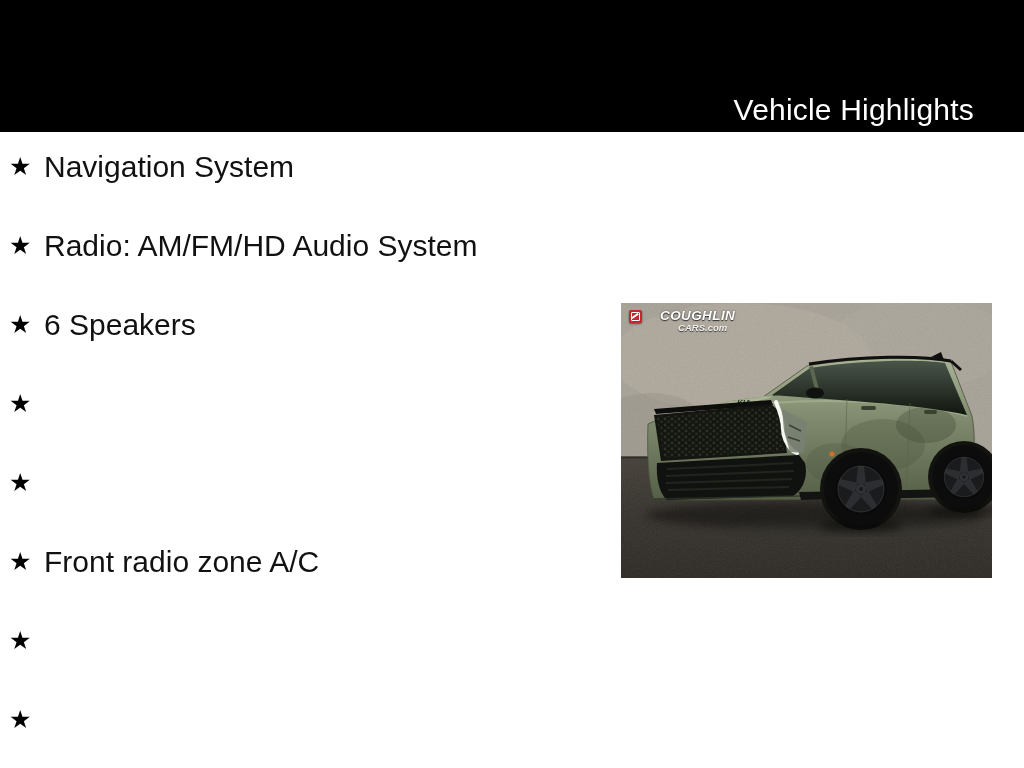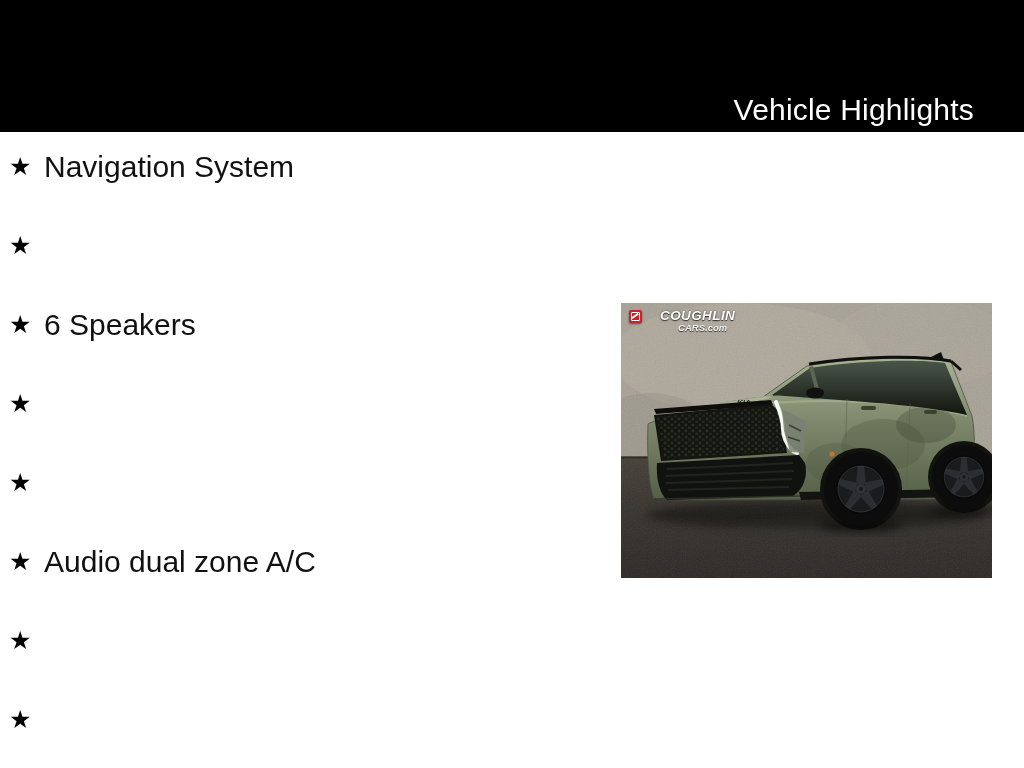--- a/index.html
+++ b/index.html
@@ -86,25 +86,25 @@
 <body>
 
 <div class="slide">
 
   <header class="header-bar">
     <h1 class="page-title">Vehicle Highlights</h1>
   </header>
 
   <ul class="highlights">
     <li><span class="star">★</span><span>Navigation System</span></li>
-    <li><span class="star">★</span></li>
+    <li><span class="star">★</span><span>Radio: AM/FM/HD Audio System</span></li>
     <li><span class="star">★</span><span>6 Speakers</span></li>
     <li><span class="star">★</span></li>
     <li><span class="star">★</span></li>
-    <li><span class="star">★</span><span>Audio dual zone A/C</span></li>
+    <li><span class="star">★</span><span>Front radio zone A/C</span></li>
     <li><span class="star">★</span></li>
     <li><span class="star">★</span></li>
   </ul>
 
   <figure class="vehicle-photo">
     <svg viewBox="0 0 371 275" aria-hidden="true">
       <defs>
         <linearGradient id="bodyGrad" x1="0" y1="0" x2="0" y2="1">
           <stop offset="0" stop-color="#a9b394"></stop>
           <stop offset="0.45" stop-color="#7d886c"></stop>

